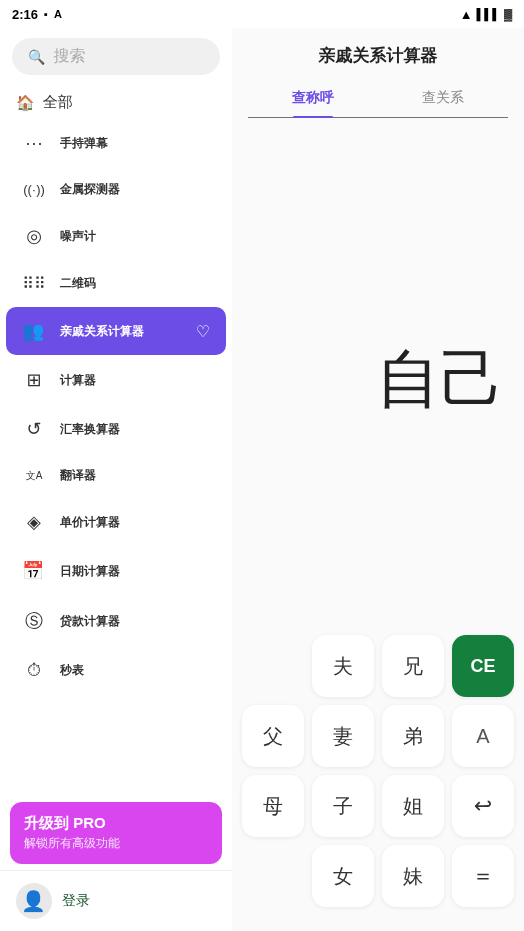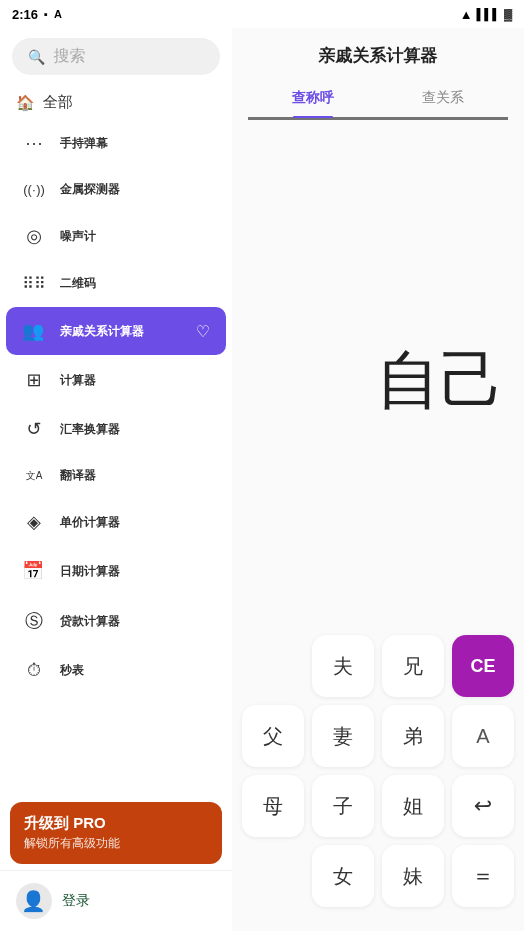--- a/index.html
+++ b/index.html
@@ -94,21 +94,21 @@
     }
     .menu-label { font-size: 12px; font-weight: 700; }
     .favorite-icon {
       margin-left: auto;
       font-size: 16px;
       color: #fff;
     }
 
     
     .pro-banner {
-      background: #c2410c;
+      background: #d946ef;
       margin: 6px 10px;
       border-radius: 12px;
       padding: 12px 14px;
       cursor: pointer;
     }
     .pro-title { color: #fff; font-size: 15px; font-weight: 700; margin-bottom: 2px; }
     .pro-sub { color: rgba(255,255,255,0.85); font-size: 12px; }
 
     
     .login-area {
@@ -147,21 +147,21 @@
     .panel-title {
       font-size: 17px;
       font-weight: 600;
       color: #222;
       margin-bottom: 12px;
     }
 
     
     .tabs {
       display: flex;
-      border-bottom: 3px solid #737373;
+      border-bottom: 1px solid #737373;
     }
     .tab {
       flex: 1;
       text-align: center;
       padding: 10px 0;
       font-size: 14px;
       color: #888;
       cursor: pointer;
       position: relative;
     }
@@ -227,21 +227,21 @@
       color: #333;
       box-shadow: 0 1px 4px rgba(0,0,0,0.08);
       border: none;
       outline: none;
     }
     .key-btn.special {
       background: #fff;
       color: #555;
     }
     .key-btn.ce-btn {
-      background: #a21caf;
+      background: #15803d;
       color: #fff;
       font-size: 18px;
       font-weight: 700;
     }
     
     .key-btn.equals-btn {
       background: #fff;
       font-size: 22px;
     }
     .key-btn.arrow-btn {

